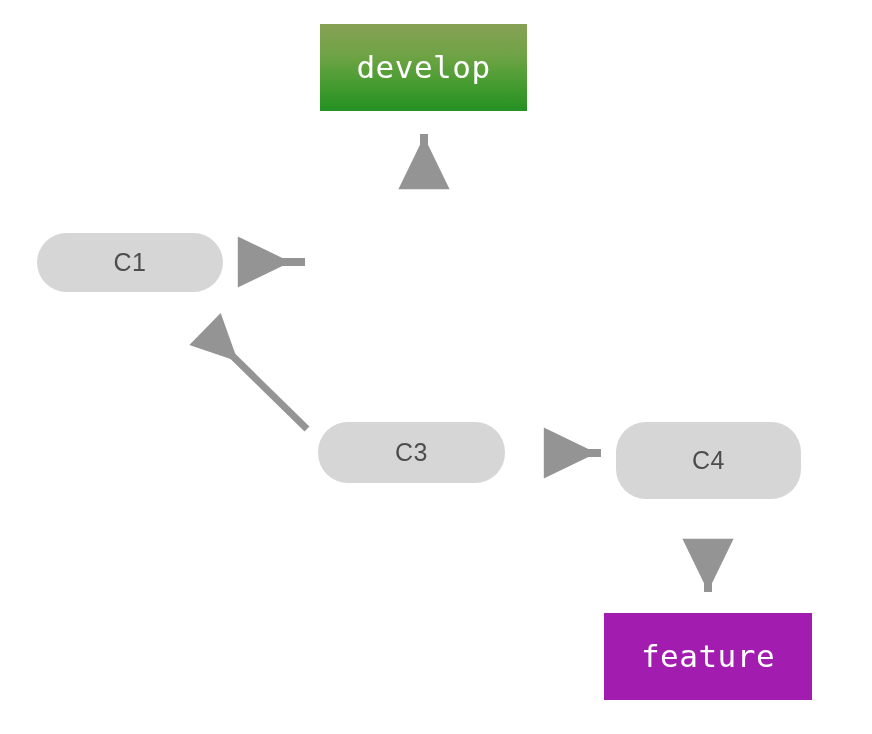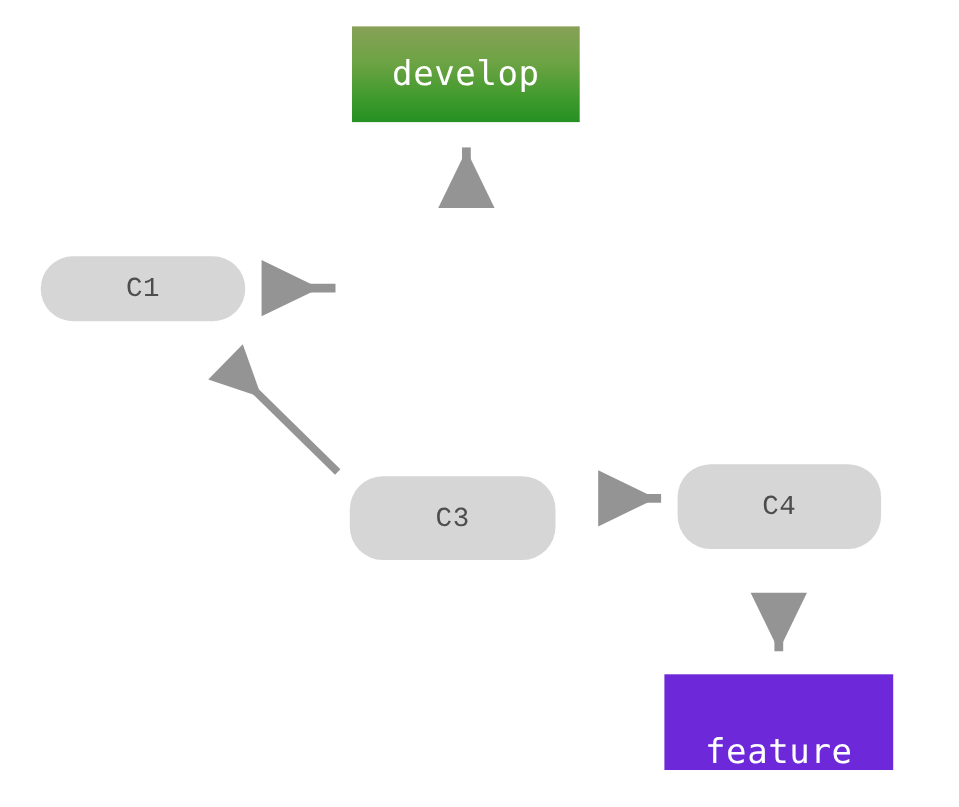--- a/index.html
+++ b/index.html
@@ -29,21 +29,21 @@
   .commit-node {
     position: absolute;
     background: #d6d6d6;
     border-radius: 30px;
     display: flex;
     align-items: center;
     justify-content: center;
     box-sizing: border-box;
   }
   .commit-label {
-    font-family: Liberation Mono, monospace;
+    font-family: Liberation Sans, sans-serif;
     font-size: 25px;
     color: #4d4d4d;
     letter-spacing: 0.5px;
     line-height: 1;
     white-space: nowrap;
   }
   .branch-box {
     position: absolute;
     display: flex;
     align-items: center;
@@ -55,22 +55,21 @@
     font-size: 31px;
     color: #ffffff;
     letter-spacing: 0.5px;
     line-height: 1;
     white-space: nowrap;
   }
   #branch-develop {
     background: linear-gradient(to bottom, #87a156 0%, #6da344 38%, #3f9a2c 75%, #259023 100%);
   }
   #branch-feature {
-    background: #6d28d9;
-    align-items: flex-end;
+    background: #a21caf;
   }
 </style>
 </head>
 <body>
 
 <div id="canvas">
 
   <svg id="edge-layer" width="872" height="734" viewBox="0 0 872 734" xmlns="http://www.w3.org/2000/svg">
     <defs>
       <marker id="arrowhead-left" markerWidth="7" markerHeight="7" refX="6.2" refY="3.5" orient="auto" markerUnits="strokeWidth">
@@ -100,21 +99,21 @@
     <g>
       <line x1="708" y1="592" x2="708" y2="542" stroke="#949494" stroke-width="8" marker-end="url(#arrowhead-generic)"></line>
     </g>
   </svg>
 
   <div class="commit-node" id="node-c1" style="left:37px; top:233px; width:186px; height:59px;">
     <span class="commit-label">C1</span>
   </div>
 
 
-  <div class="commit-node" id="node-c3" style="left:318px; top:433px; width:187px; height:76px;text-align:center;">
+  <div class="commit-node" id="node-c3" style="left:318px; top:422px; width:187px; height:61px;text-align:center;">
     <span class="commit-label">C3</span>
   </div>
 
   <div class="commit-node" id="node-c4" style="left:616px; top:422px; width:185px; height:77px;">
     <span class="commit-label">C4</span>
   </div>
 
   <div class="branch-box" id="branch-develop" style="left:320px; top:24px; width:207px; height:87px;">
     <span class="branch-label">develop</span>
   </div>

